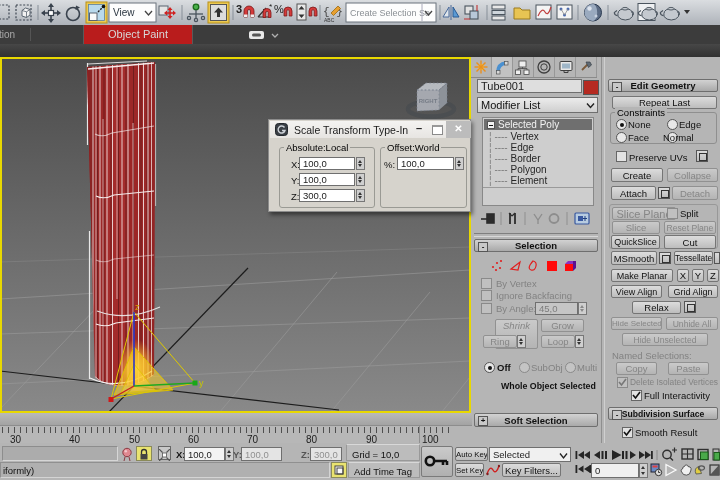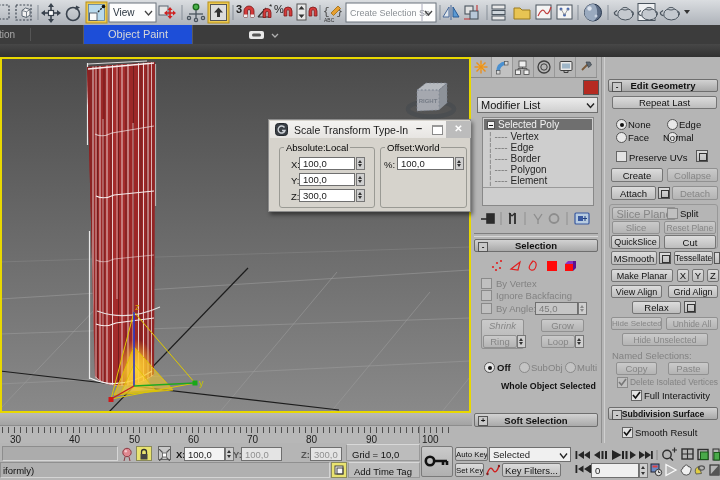--- a/index.html
+++ b/index.html
@@ -4,21 +4,21 @@
 <style>
 html,body{margin:0;padding:0;}
 body{width:720px;height:480px;position:relative;overflow:hidden;font-family:"Liberation Sans",sans-serif;background:#b5b5b5;}
 .abs{position:absolute;}
 
 #toolbar{left:0;top:0;width:720px;height:25px;background:linear-gradient(#dadde0,#aeb3ba);border-bottom:1px solid #8f959c;}
 
 #ribbontabs{left:0;top:25px;width:720px;height:19px;background:#3c3c3c;}
 #ribbonbody{left:0;top:44px;width:720px;height:13px;background:linear-gradient(#474747,#313131);}
 .rtab{position:absolute;top:0;height:19px;line-height:19px;font-size:10px;color:#a8a8a8;padding:0 10px;}
-.rtab.active{background:#1d4ed8;color:#d8d8d8;border-left:1px solid #5a5a5a;border-right:1px solid #5a5a5a;}
+.rtab.active{background:#b91c1c;color:#d8d8d8;border-left:1px solid #5a5a5a;border-right:1px solid #5a5a5a;}
 
 #viewport{left:0;top:57px;width:471px;height:356px;background:linear-gradient(#4b4b4b,#898989);border-top:2px solid #e8d800;border-bottom:2px solid #e8d800;border-left:2px solid #e8d800;border-right:2px solid #e8d800;box-sizing:border-box;}
 
 #panel{left:471px;top:57px;width:249px;height:386px;background:#b5b5b5;}
 .btn{position:absolute;background:linear-gradient(#dcdcdc,#bdbdbd);border:1px solid #757575;border-radius:2px;font-size:9.5px;color:#111;text-align:center;box-sizing:border-box;white-space:nowrap;overflow:hidden;}
 .btn.dis{color:#868686;background:linear-gradient(#cacaca,#b4b4b4);border-color:#919191;}
 .roll{position:absolute;background:linear-gradient(#d2d2d2,#a9a9a9);border:1px solid #6e6e6e;border-radius:2px;font-size:9.5px;font-weight:bold;color:#111;text-align:center;box-sizing:border-box;}
 .roll .mbox{position:absolute;left:3px;top:2px;width:8px;height:8px;border:1px solid #555;background:#c8c8c8;font-weight:bold;font-size:8px;line-height:7px;text-align:center;}
 .gb{position:absolute;border:1px solid #8f8f8f;border-radius:3px;box-sizing:border-box;}
 .gb .lbl{position:absolute;top:-6px;left:4px;background:#b5b5b5;padding:0 2px;font-size:9.5px;}
@@ -349,20 +349,21 @@
 
         <rect x="89" y="4.5" width="12" height="9" rx="1" fill="#e8e8e8" stroke="#3e3e3e" stroke-width="1"></rect>
         <rect x="91" y="6.5" width="8" height="5" fill="#9fb6c8"></rect>
         <path d="M93,13.5 v2 h4 v-2" stroke="#3e3e3e" stroke-width="1" fill="none"></path>
         <path d="M111,13 l5.5,-5.5" stroke="#7a5a3a" stroke-width="1.8"></path>
         <path d="M115,5 l4,0 l1.5,3 l-3,2.5 z" fill="#606a74" stroke="#3a4048" stroke-width="0.7"></path>
       </g>
     </svg>
   </div>
 
+  <div class="field" style="left:6px;top:22px;width:105px;height:14px;background:#dedede;font-size:11px;line-height:13px;">Tube001</div>
   <div class="abs" style="left:112px;top:23px;width:14px;height:13px;background:#b52a21;border:1px solid #555;"></div>
 
   <div class="abs" style="left:6px;top:40px;width:121px;height:16px;background:linear-gradient(#ececec,#cfcfcf);border:1px solid #6f6f6f;box-sizing:border-box;font-size:11px;line-height:14px;padding-left:3px;color:#111;">Modifier List
     <svg class="abs" style="right:2px;top:3px" width="9" height="9" viewBox="0 0 9 9">
         <path d="M1,2.5 L4.5,6.5 L8,2.5" fill="none" stroke="#222" stroke-width="1.4"></path>
       </svg>
   </div>
 
   <div class="abs" style="left:11px;top:60px;width:112px;height:89px;background:#cecece;border:1px solid #888;box-sizing:border-box;">
     <div class="abs" style="left:1px;top:1px;right:1px;height:11px;background:#6f6f6f;color:#f2f2f2;font-size:10px;line-height:11px;">
@@ -414,39 +415,42 @@
       </g>
   </svg>
   <div class="cb dis" style="left:10px;top:221px;"></div>
     <div class="lab dis" style="left:25px;top:221px;">By Vertex</div>
   <div class="cb dis" style="left:10px;top:233px;"></div>
     <div class="lab dis" style="left:25px;top:233px;">Ignore Backfacing</div>
   <div class="cb dis" style="left:10px;top:246px;"></div>
     <div class="lab dis" style="left:25px;top:246px;">By Angle:</div>
   <div class="field dis" style="left:64px;top:245px;width:43px;height:13px;line-height:12px;">45,0</div>
   <div class="spin dis" style="left:107px;top:245px;height:13px;"></div>
-  <div class="btn dis" style="left:10px;top:262px;width:43px;height:30px;line-height:12px;font-style:italic;">Shrink</div>
+  <div class="btn dis" style="left:24px;top:262px;width:43px;height:30px;line-height:12px;font-style:italic;">Shrink</div>
   <div class="btn dis" style="left:70px;top:262px;width:43px;height:13px;line-height:12px;">Grow</div>
   <div class="btn dis" style="left:12px;top:278px;width:34px;height:13px;line-height:12px;">Ring</div>
   <div class="spin" style="left:46px;top:278px;height:13px;"></div>
   <div class="btn dis" style="left:70px;top:278px;width:34px;height:13px;line-height:12px;">Loop</div>
   <div class="spin" style="left:104px;top:278px;height:13px;"></div>
   <div class="radio on" style="left:13px;top:305px;"></div>
     <div class="lab" style="left:26px;top:305px;font-weight:bold;">Off</div>
   <div class="radio dis" style="left:48px;top:305px;"></div>
     <div class="lab dis" style="left:60px;top:305px;">SubObj</div>
   <div class="radio dis" style="left:94px;top:305px;"></div>
     <div class="lab dis" style="left:106px;top:305px;">Multi</div>
   <div class="lab" style="left:30px;top:324px;font-weight:bold;font-size:8.8px;">Whole Object Selected</div>
   <div class="roll" style="left:3px;top:356px;width:124px;height:14px;line-height:13px;"><span class="mbox">+</span>Soft Selection</div>
 
   <div class="abs" style="left:130px;top:0px;width:2px;height:386px;border-left:1px solid #8f8f8f;border-right:1px solid #cfcfcf;"></div>
 
   <div class="roll" style="left:137px;top:22px;width:110px;height:13px;line-height:12px;"><span class="mbox">-</span>Edit Geometry</div>
   <div class="btn" style="left:141px;top:39px;width:105px;height:13px;line-height:12px;">Repeat Last</div>
+  <div class="gb" style="left:139px;top:55px;width:107px;height:32px;">
+      <div class="lbl">Constraints</div>
+    </div>
   <div class="radio on" style="left:145px;top:62px;"></div>
     <div class="lab" style="left:157px;top:62px;">None</div>
   <div class="radio" style="left:196px;top:62px;"></div>
     <div class="lab" style="left:208px;top:62px;">Edge</div>
   <div class="radio" style="left:145px;top:75px;"></div>
     <div class="lab" style="left:157px;top:75px;">Face</div>
   <div class="radio" style="left:196px;top:75px;"></div>
     <div class="lab" style="left:192px;top:75px;">Normal</div>
   <div class="cb" style="left:145px;top:94px;"></div>
     <div class="lab" style="left:158px;top:95px;">Preserve UVs</div>

